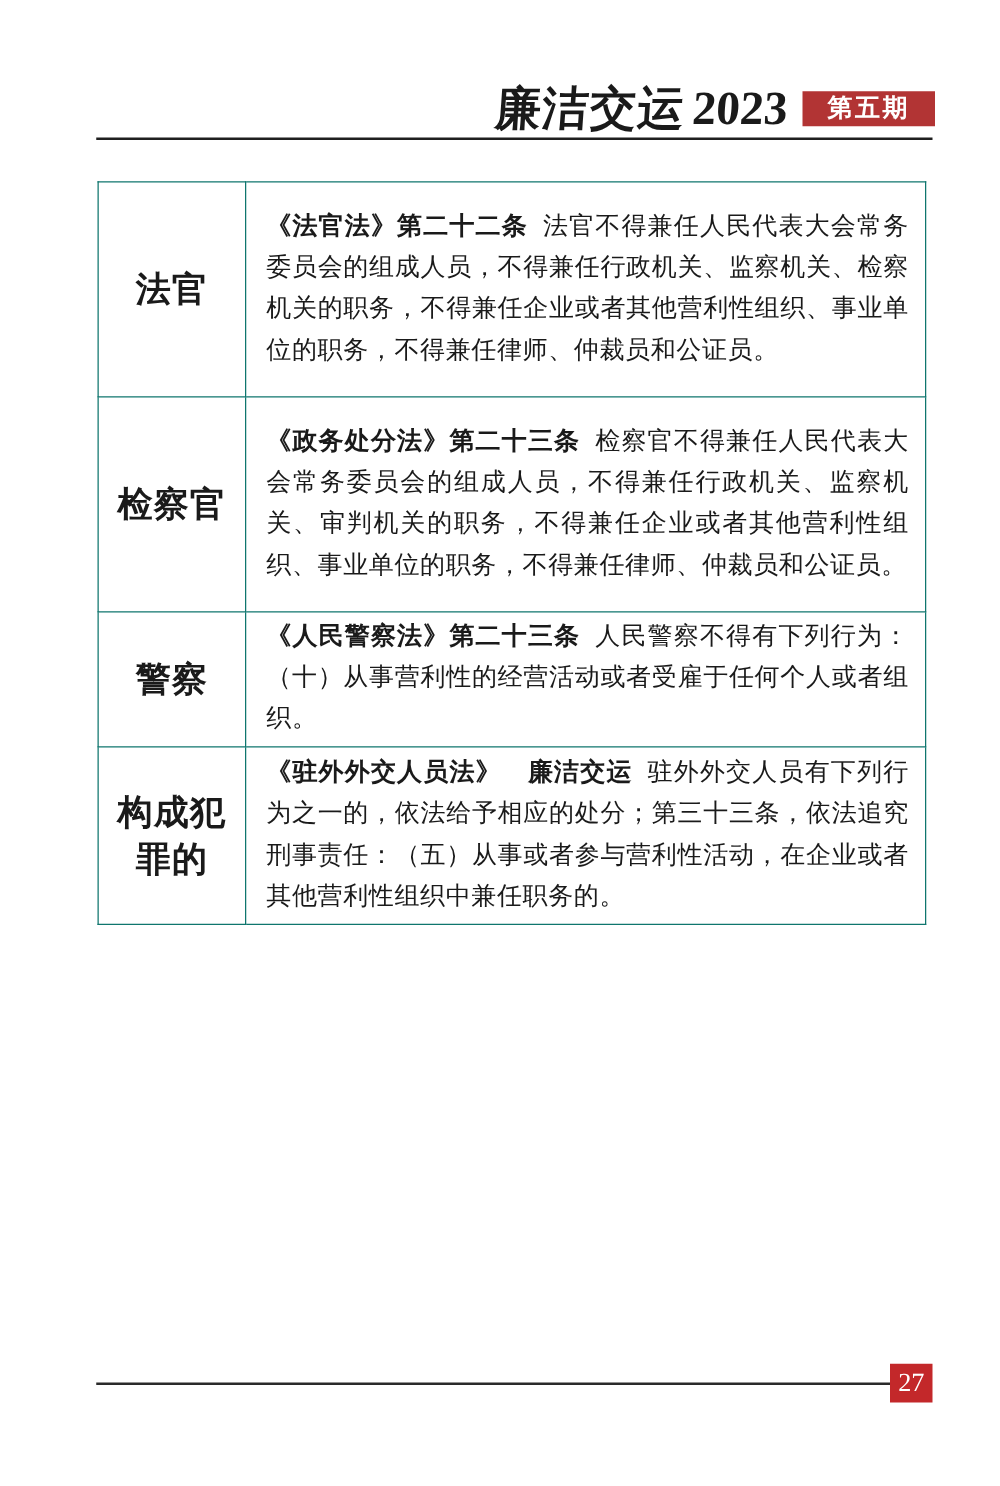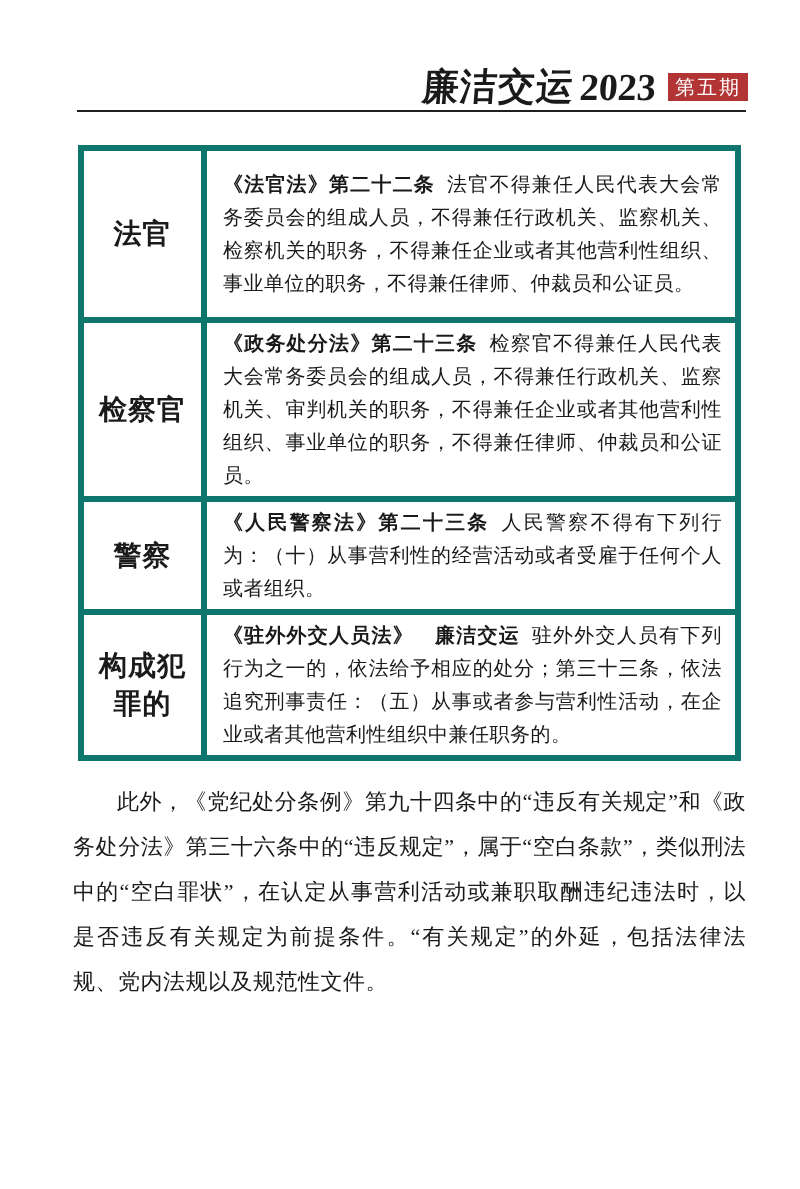--- a/index.html
+++ b/index.html
@@ -32,24 +32,24 @@
     font-weight: 900;
     font-size: 38px;
     margin-left: 6px;
     transform: skewX(-4deg);
   }
   .issue-badge {
     margin-left: 12px;
     background: #b23434;
     color: #ffffff;
     font-size: 20px;
-    font-weight: normal;
+    font-weight: bold;
     line-height: 28px;
     height: 28px;
-    padding: 0 7px;
+    padding: 0 20px;
     letter-spacing: 2px;
     white-space: nowrap;
   }
   .header-rule {
     position: absolute;
     top: 110px;
     left: 77px;
     width: 669px;
     height: 2px;
     background: #1f1f1f;
@@ -58,21 +58,22 @@
   
   .law-table {
     position: absolute;
     top: 145px;
     left: 78px;
     width: 663px;
     border-collapse: collapse;
     table-layout: fixed;
   }
   .law-table td {
-    border: 6px solid #0f766e;
+    border: 1px solid #0f766e;
+    font-family: Liberation Mono, monospace;
   }
   .label-cell {
     width: 115px;
     text-align: center;
     vertical-align: middle;
     font-weight: bold;
     font-size: 28px;
     letter-spacing: 1px;
   }
   .content-cell {
@@ -156,16 +157,19 @@
         <td class="label-cell">警察</td>
         <td class="content-cell"><span class="lead">《人民警察法》第二十三条</span><span>人民警察不得有下列行为：（十）从事营利性的经营活动或者受雇于任何个人或者组织。</span></td>
       </tr>
       <tr class="row-h4">
         <td class="label-cell">构成犯罪的</td>
         <td class="content-cell"><span class="lead">《驻外外交人员法》　廉洁交运</span><span>驻外外交人员有下列行为之一的，依法给予相应的处分；第三十三条，依法追究刑事责任：（五）从事或者参与营利性活动，在企业或者其他营利性组织中兼任职务的。</span></td>
       </tr>
     </tbody>
   </table>
 
-  <p class="body-paragraph">此外，《党纪处分条例》第九十四条中的“违反有关规定”和《政务处分法》第三十六条中的“违反规定”，属于“空白条款”，类似刑法中的“空白罪状”，在认定从事营利活动或兼职取酬违纪违法时，以是否违反有关规定为前提条件。“有关规定”的外延，包括法律法规、党内法规以及规范性文件。</p>
 
+  <div class="footer">
+    <div class="footer-rule"></div>
+    <div class="page-number-badge">27</div>
+  </div>
 
 </div>
 
 </body></html>

